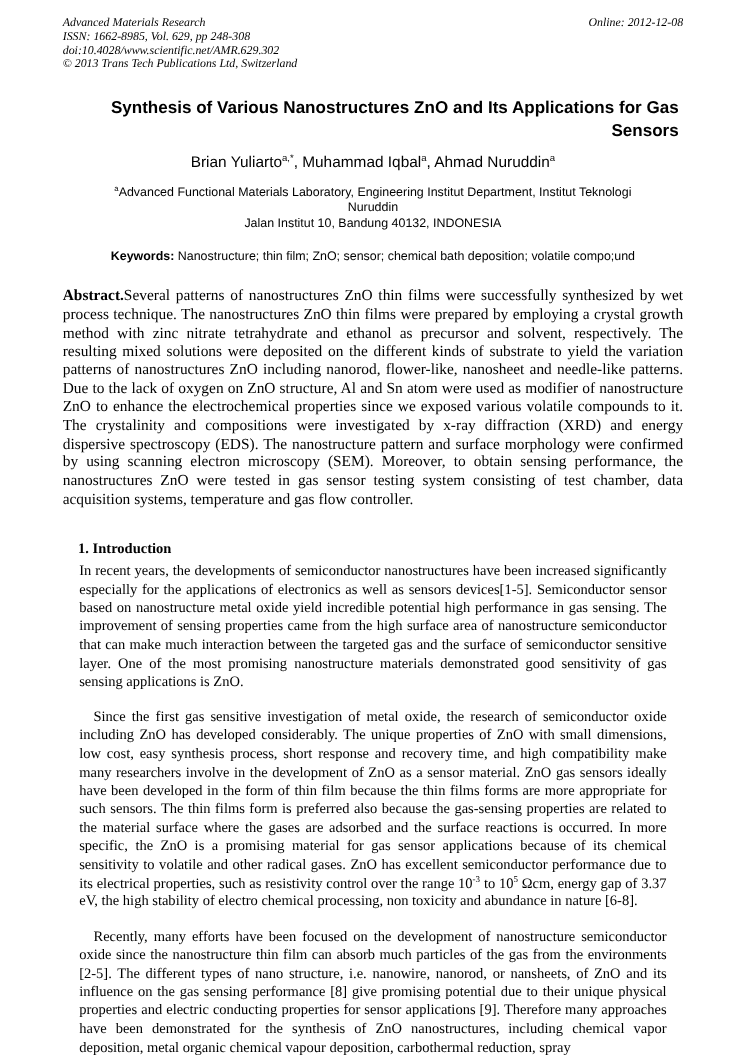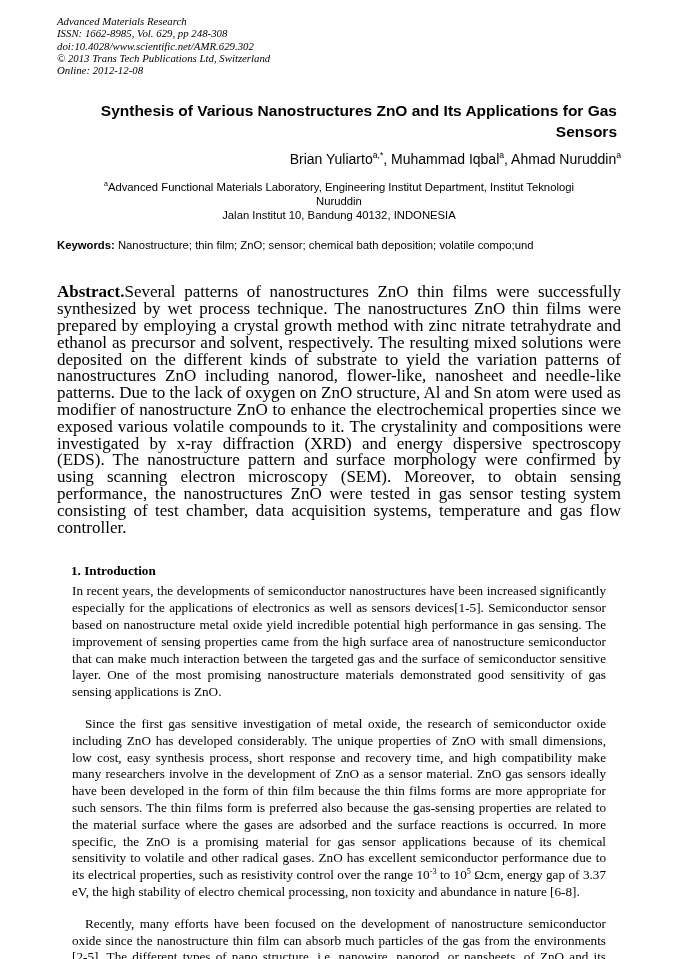--- a/index.html
+++ b/index.html
@@ -14,60 +14,59 @@
     position: relative;
   }
   .pdf-header {
     display: flex;
     justify-content: space-between;
     align-items: flex-start;
     font-style: italic;
     font-size: 10.8px;
     line-height: 12.3px;
     font-family: "Liberation Serif", serif;
-    flex-direction: column;
   }
   .header-left div { white-space: nowrap; }
   .header-right { white-space: nowrap; }
   .paper-title {
     font-family: "Liberation Sans", sans-serif;
     font-weight: bold;
     font-size: 15.5px;
     line-height: 21px;
     text-align: right;
     margin: 24px 4px 0 4px;
   }
   .authors {
     font-family: "Liberation Sans", sans-serif;
     font-size: 14px;
     line-height: 16px;
-    text-align: right;
+    text-align: center;
     margin-top: 9px;
   }
   .authors sup, .affiliation sup { font-size: 62%; vertical-align: super; line-height: 0; }
   .affiliation {
     font-family: "Liberation Sans", sans-serif;
     font-size: 11.3px;
     line-height: 14px;
     text-align: center;
     margin-top: 13px;
   }
   .keywords {
     font-family: "Liberation Sans", sans-serif;
     font-size: 11.3px;
     line-height: 14px;
     margin-top: 16px;
-    text-align: left;
+    text-align: center;
   }
   .keywords b { font-weight: bold; }
   .abstract {
-    font-size: 17px;
+    font-size: 14px;
     line-height: 16.8px;
     text-align: justify;
-    margin-top: 32px;
+    margin-top: 22px;
   }
   .abstract b { font-weight: bold; }
   .section-heading {
     font-size: 13.2px;
     line-height: 17px;
     font-weight: bold;
     margin-top: 26px;
     margin-left: 14px;
   }
   .body-para {

